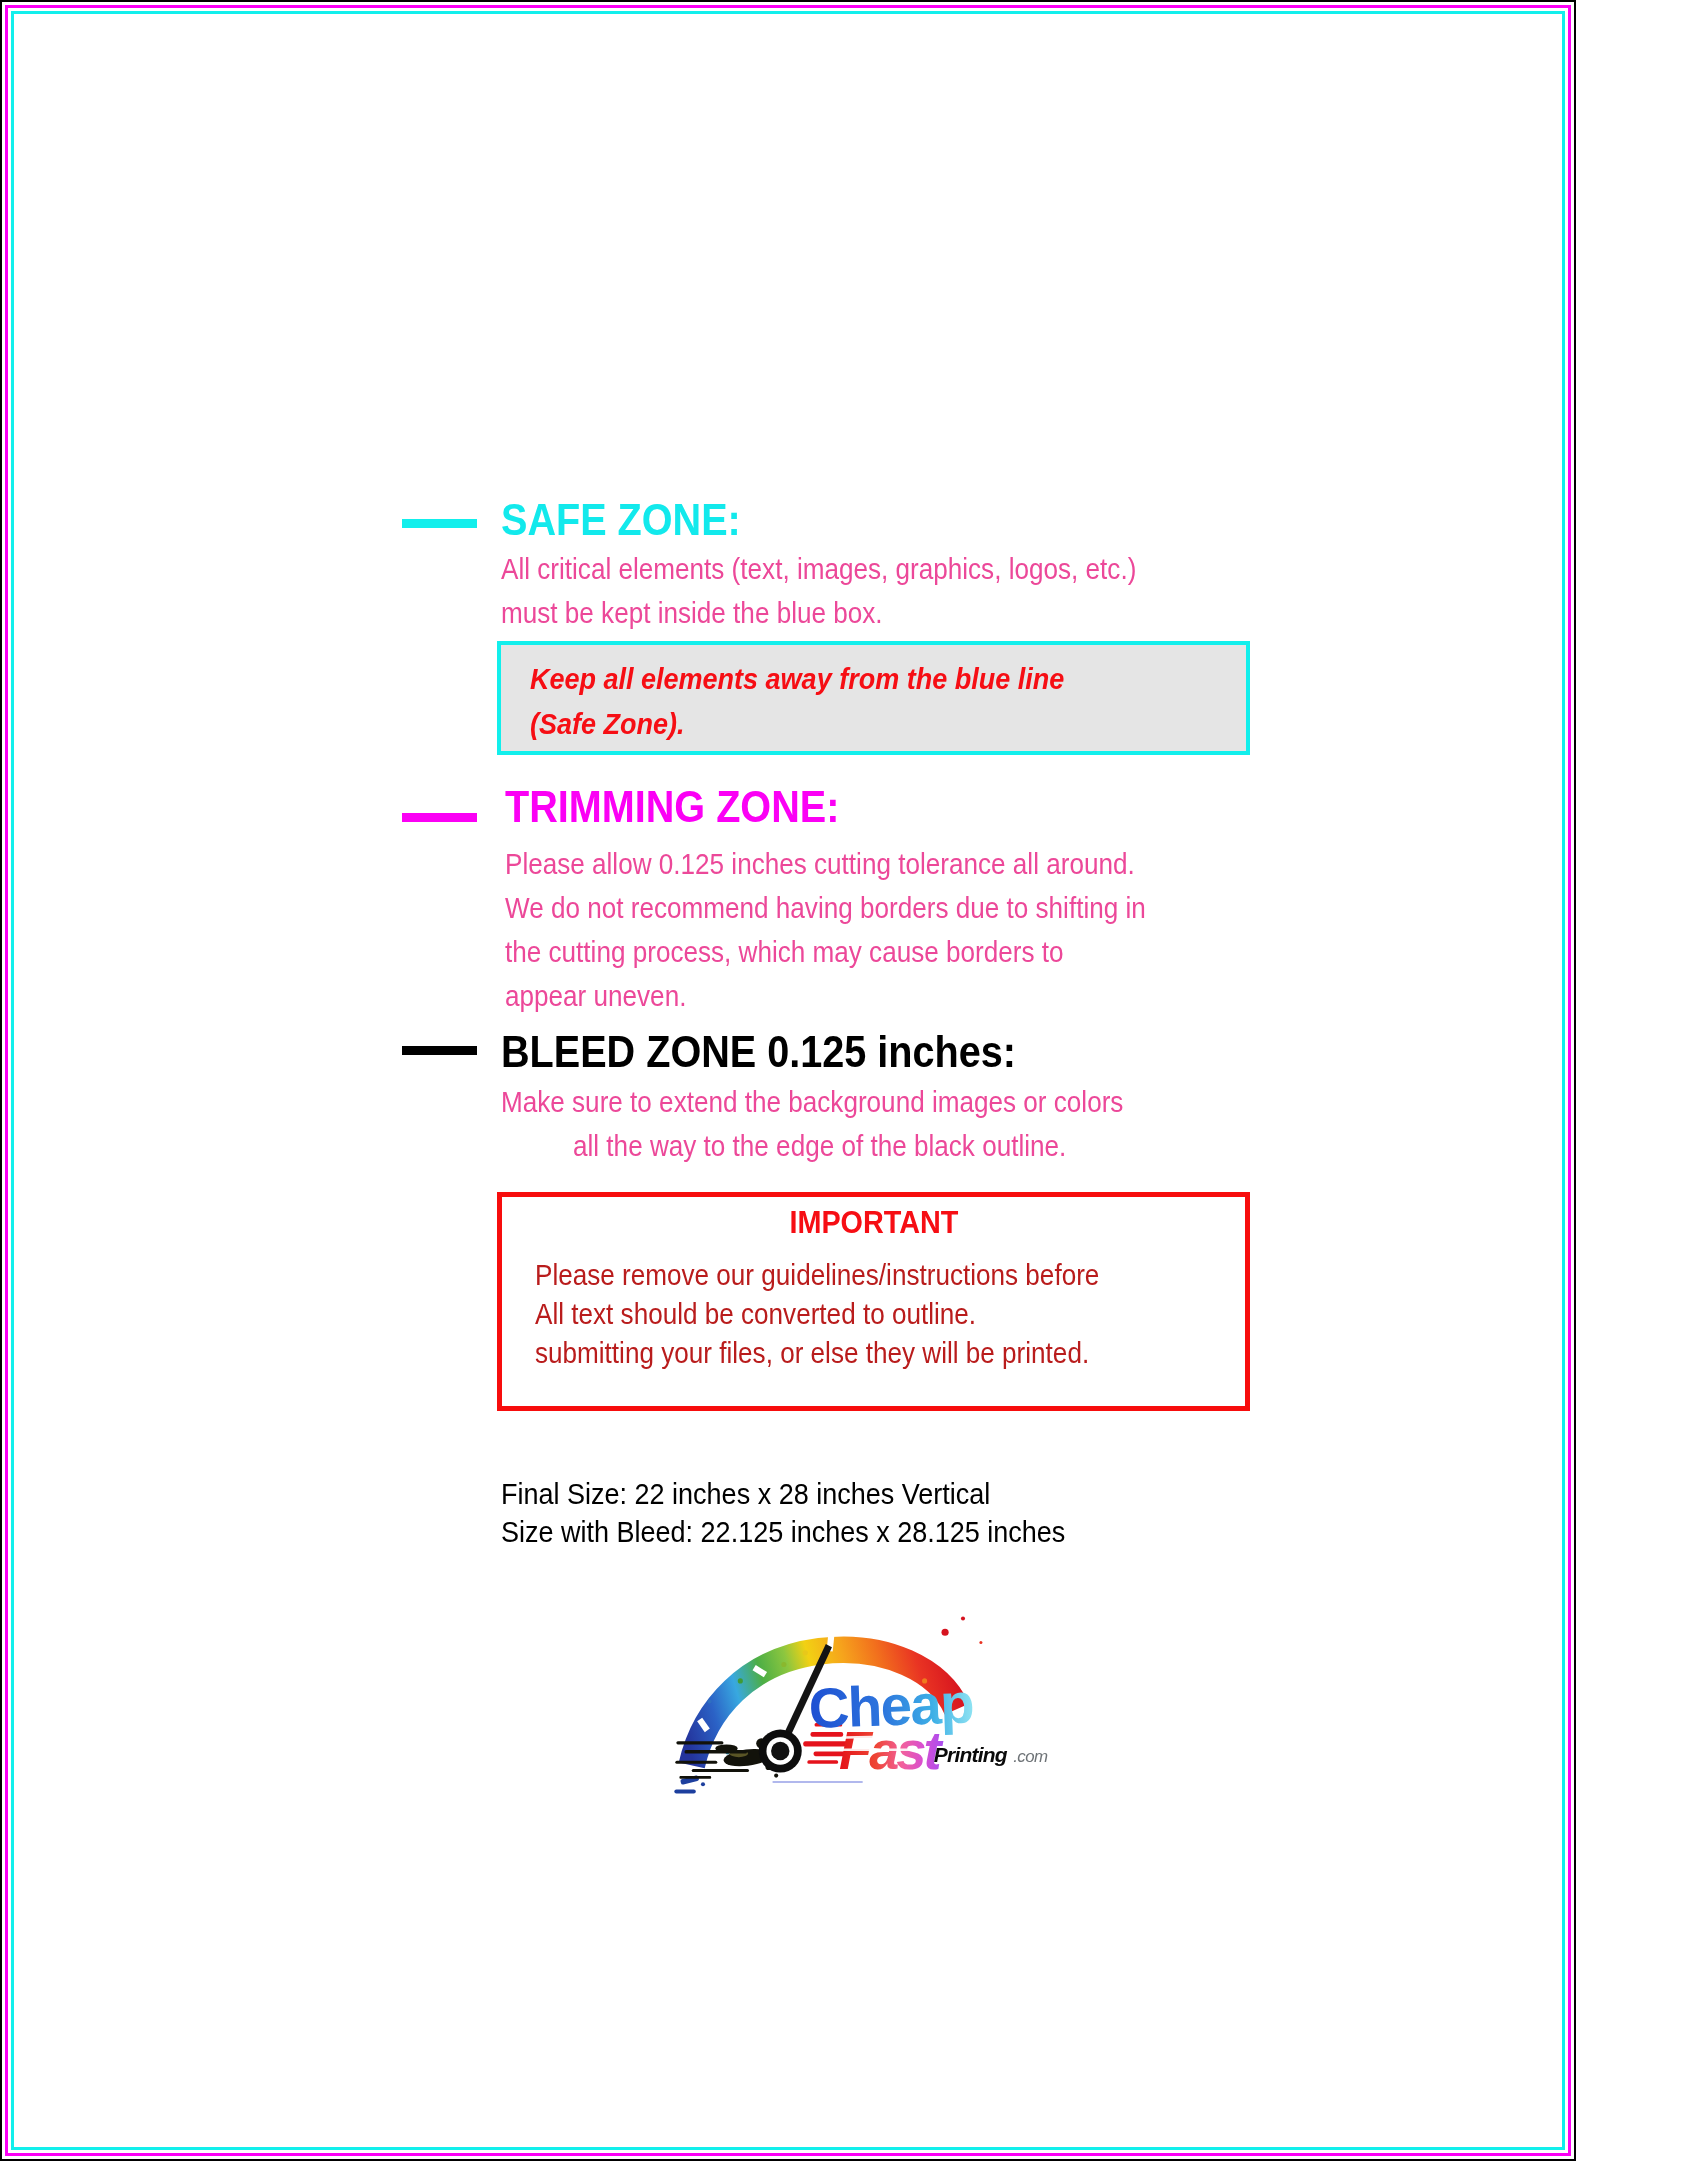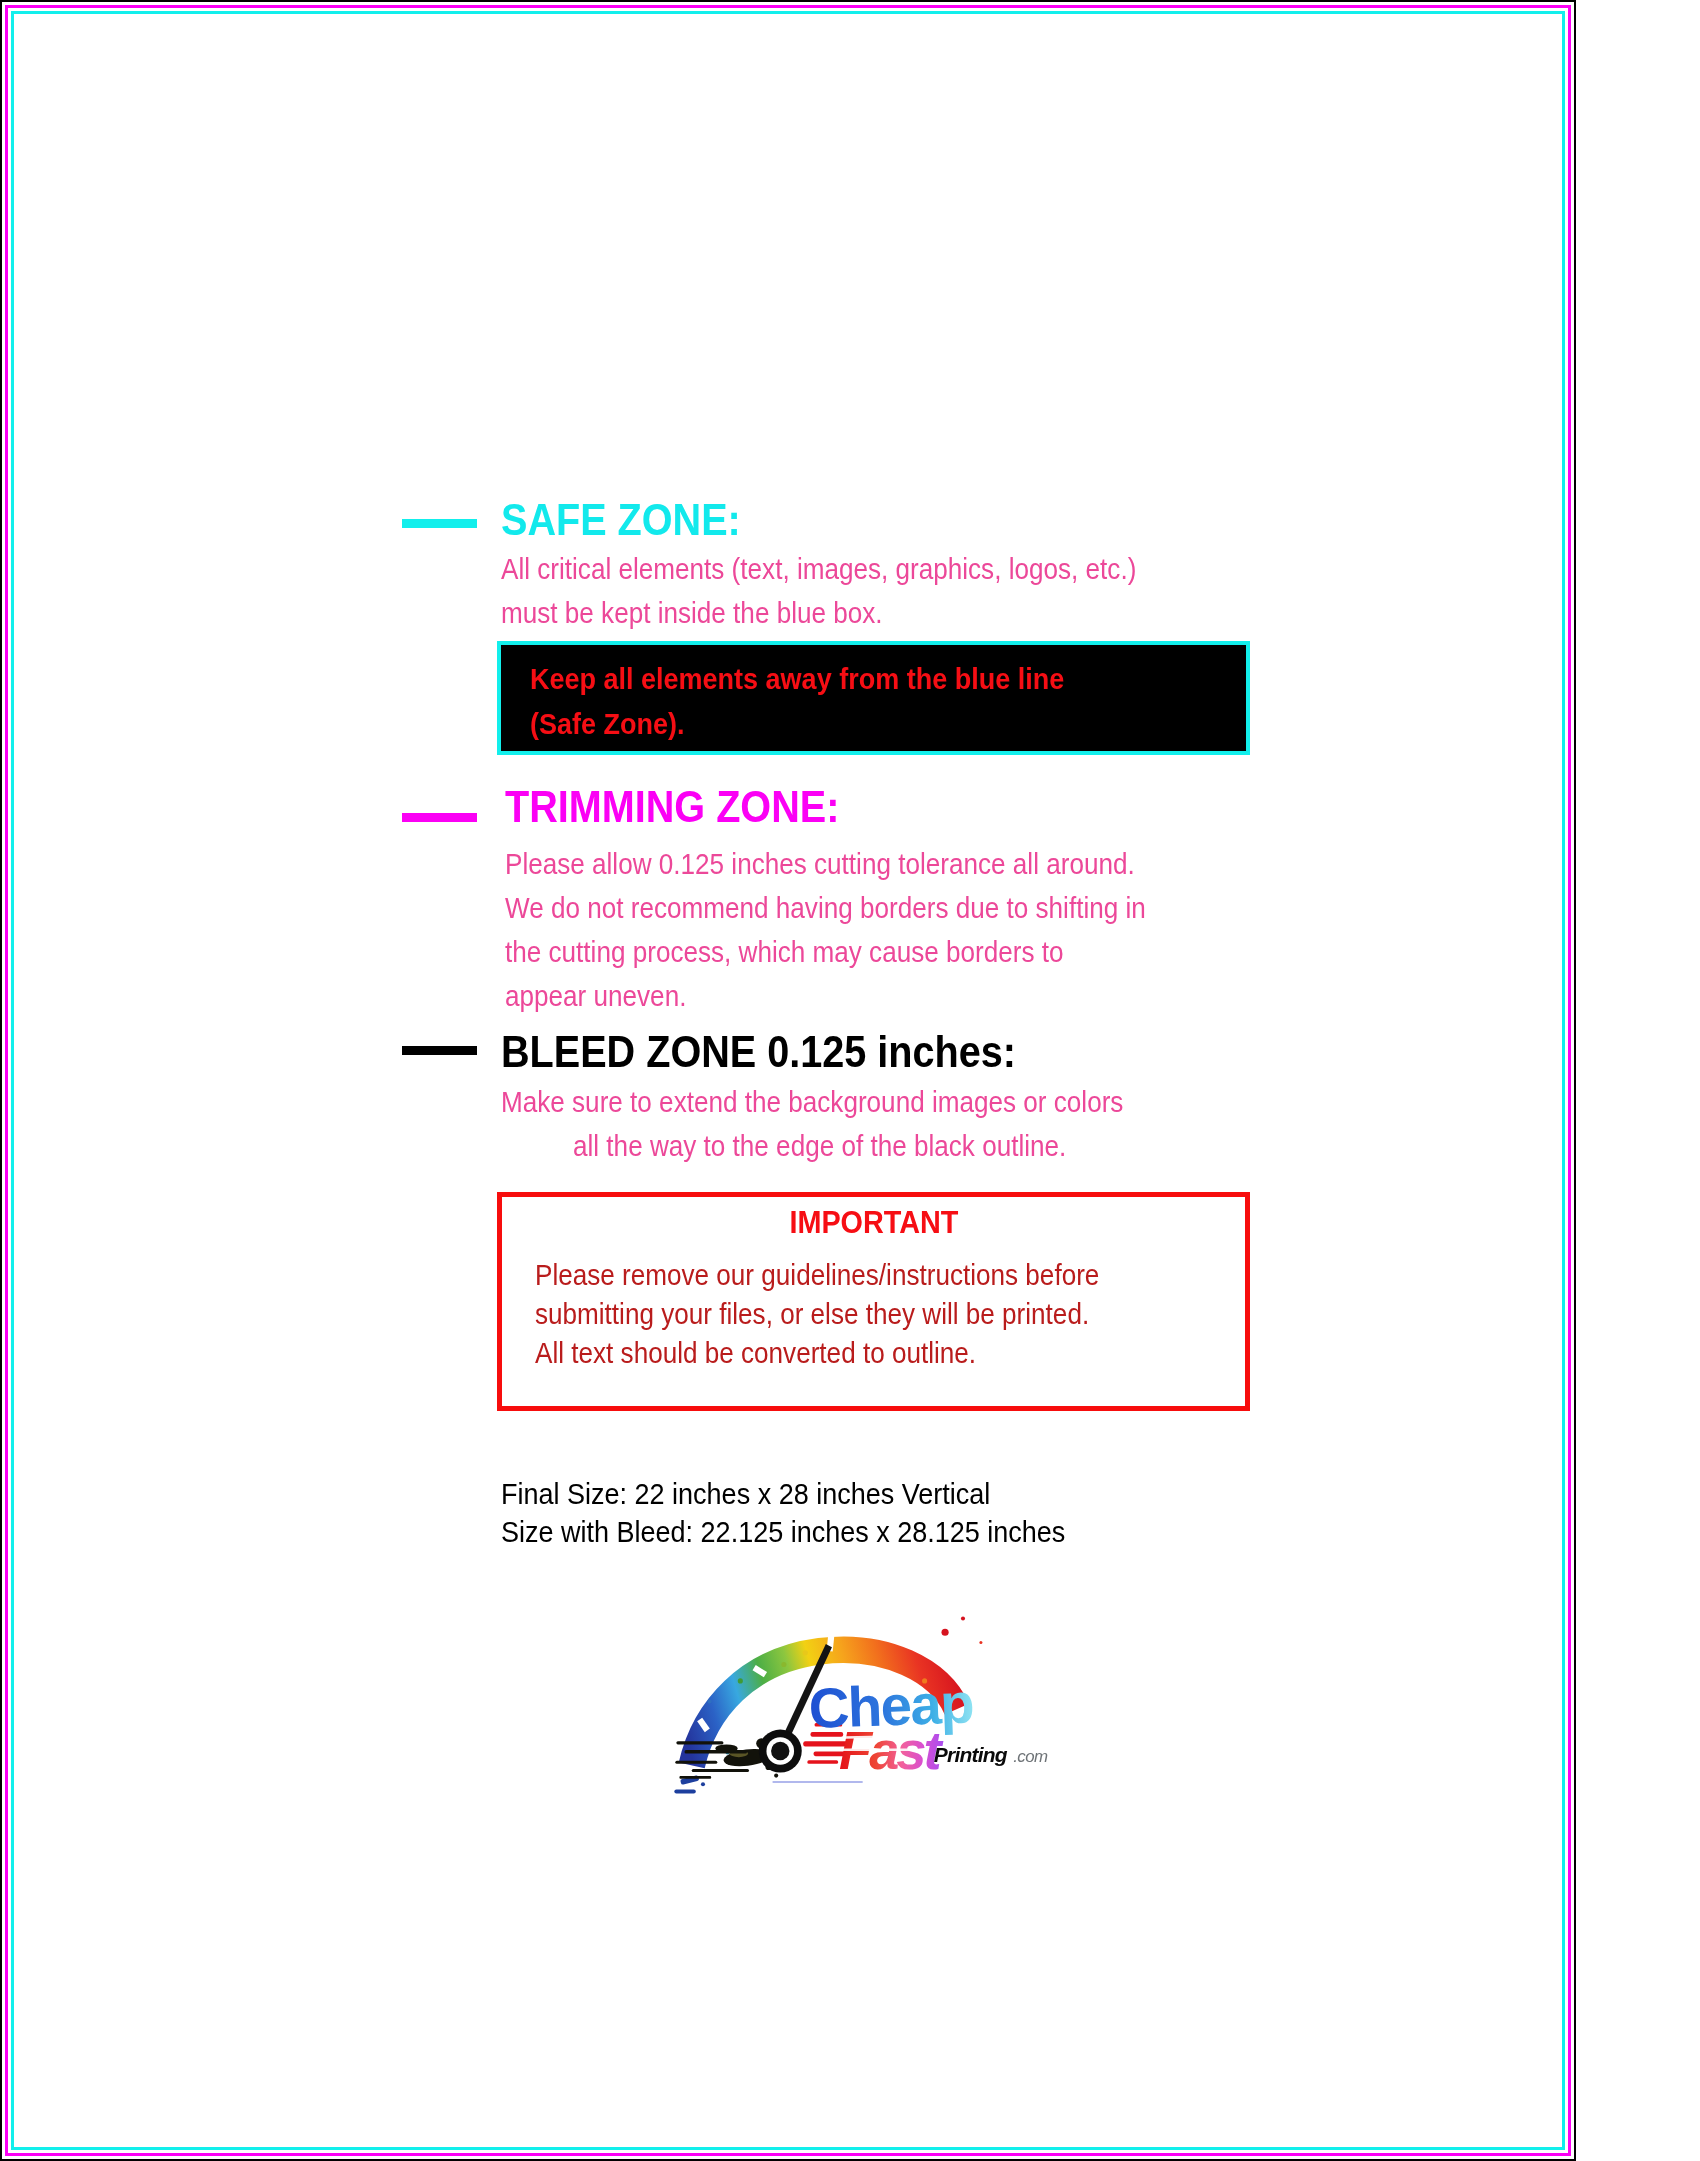--- a/index.html
+++ b/index.html
@@ -32,21 +32,21 @@
   .zone-heading.bleed{left:501px;top:1030px;color:#000000;}
 
   .zone-body{position:absolute;color:#ec4899;font-size:29px;line-height:44px;white-space:nowrap;}
   .zone-body.safe{left:501px;top:547px;}
   .zone-body.trim{left:505px;top:842px;}
   .zone-body.bleed{left:501px;top:1080px;text-align:center;}
 
   
   .note-box{
     position:absolute;left:497px;top:641px;width:753px;height:114px;
-    box-sizing:border-box;border:4.6px solid #12efec;background:#000000;
+    box-sizing:border-box;border:4.6px solid #12efec;background:#e5e5e5;font-style:italic;
   }
   .note-box .txt{
     margin:11.3px 0 0 29px;color:#f60e14;font-weight:bold;
     font-size:30px;line-height:45px;white-space:nowrap;
   }
 
   
   .important-box{
     position:absolute;left:497px;top:1192px;width:753px;height:219px;
     box-sizing:border-box;border:5.1px solid #f70d0d;background:#ffffff;
@@ -113,22 +113,22 @@
     <div><span class="cond">Make sure to extend the background images or colors</span></div>
     <div><span class="cond">all the way to the edge of the black outline.</span></div>
   </div>
 
   <div class="important-box">
     <div class="ttl">
       <span class="cond-c">IMPORTANT</span>
     </div>
     <div class="txt">
       <div><span class="cond">Please remove our guidelines/instructions before</span></div>
+      <div><span class="cond">All text should be converted to outline.</span></div>
       <div><span class="cond">submitting your files, or else they will be printed.</span></div>
-      <div><span class="cond">All text should be converted to outline.</span></div>
     </div>
   </div>
 
   <div class="size-info">
     <div><span class="cond">Final Size: 22 inches x 28 inches Vertical</span></div>
     <div><span class="cond">Size with Bleed: 22.125 inches x 28.125 inches</span></div>
   </div>
 
   <svg class="logo" viewBox="0 0 760 400">
     <defs>

